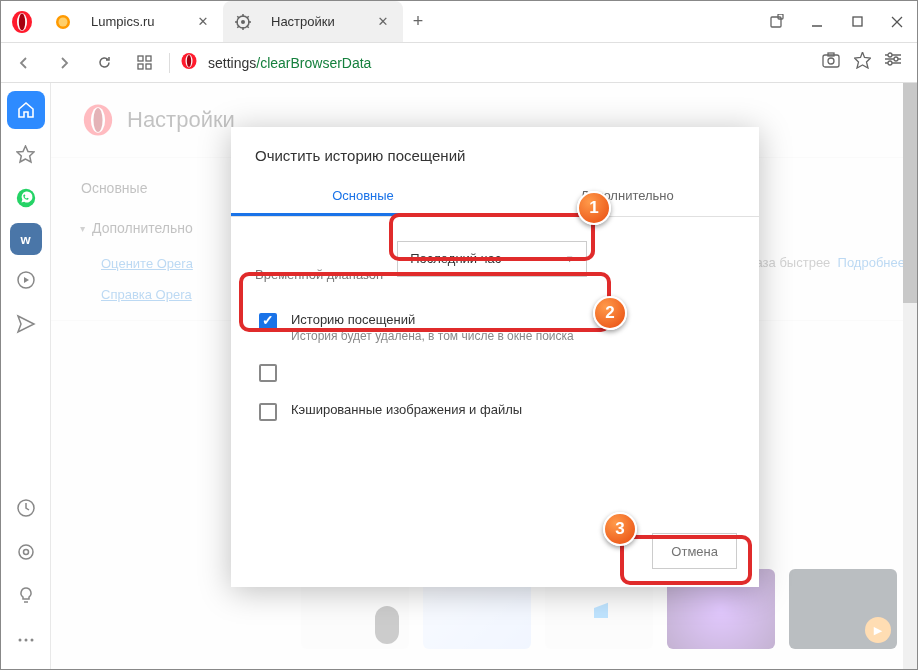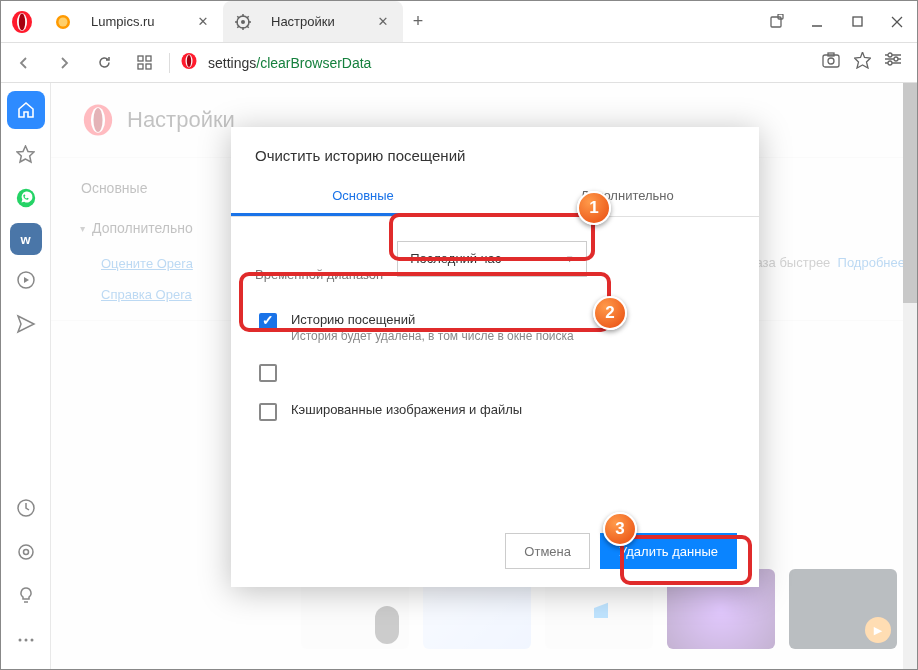--- a/index.html
+++ b/index.html
@@ -338,21 +338,20 @@
       </div>
       <div class="check-item">
         <div class="cb"></div>
         <div class="check-text">
           <div class="t">Кэшированные изображения и файлы</div>
         </div>
       </div>
     </div>
     <div class="modal-footer">
       <button class="btn">Отмена</button>
-      <button class="btn primary">Удалить данные</button>
     </div>
   </div>
 
   <div class="hl" style="top:212px; left:388px; width:206px; height:48px;"></div>
   <div class="marker" style="top:190px; left:576px;">1</div>
 
   <div class="hl" style="top:271px; left:238px; width:372px; height:60px;"></div>
   <div class="marker" style="top:295px; left:592px;">2</div>
 
   <div class="hl" style="top:534px; left:619px; width:132px; height:50px;"></div>

